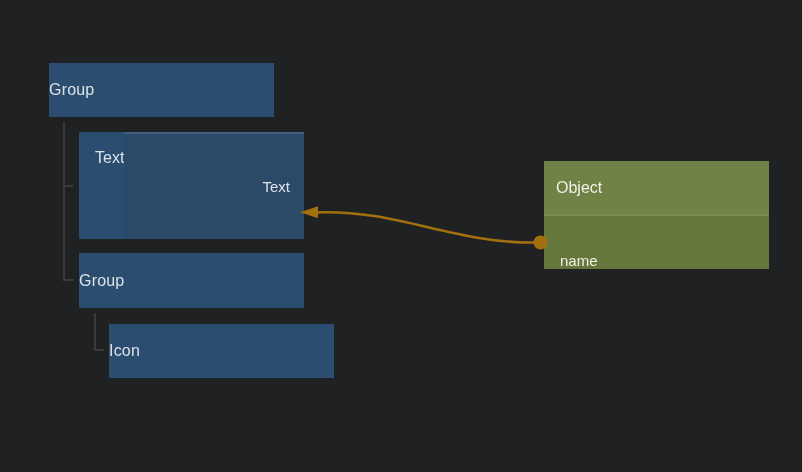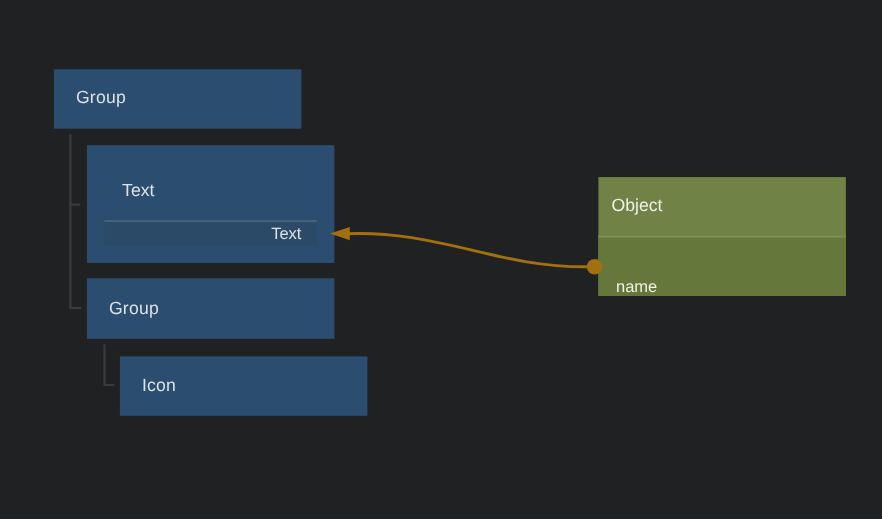--- a/index.html
+++ b/index.html
@@ -25,27 +25,27 @@
   #canvas{position:absolute;inset:0;width:802px;height:472px;}
   svg.overlay{position:absolute;left:0;top:0;pointer-events:none;}
   .node{
     position:absolute;
     background:var(--layer-node);
     color:var(--text);
   }
   .node-title{
     height:100%;
     display:flex;align-items:center;
-    padding-left:20px;
+    padding-left:0;
     font-size:16px;
     letter-spacing:.2px;
   }
   .node .header{display:flex;align-items:center;padding-left:16px;font-size:16px;}
   
-  #node-text{height:107px;padding:16px;display:flex;flex-direction:column;}
+  #node-text{height:107px;padding:0;display:flex;flex-direction:row;}
   #node-text .header{height:52px;flex:none;}
   #node-text .port-row{
     flex:1;
     background:var(--layer-node-row);
     border-top:2px solid var(--layer-node-divider);
     display:flex;align-items:center;justify-content:flex-end;
     padding-right:14px;
     font-size:15px;
   }
   

